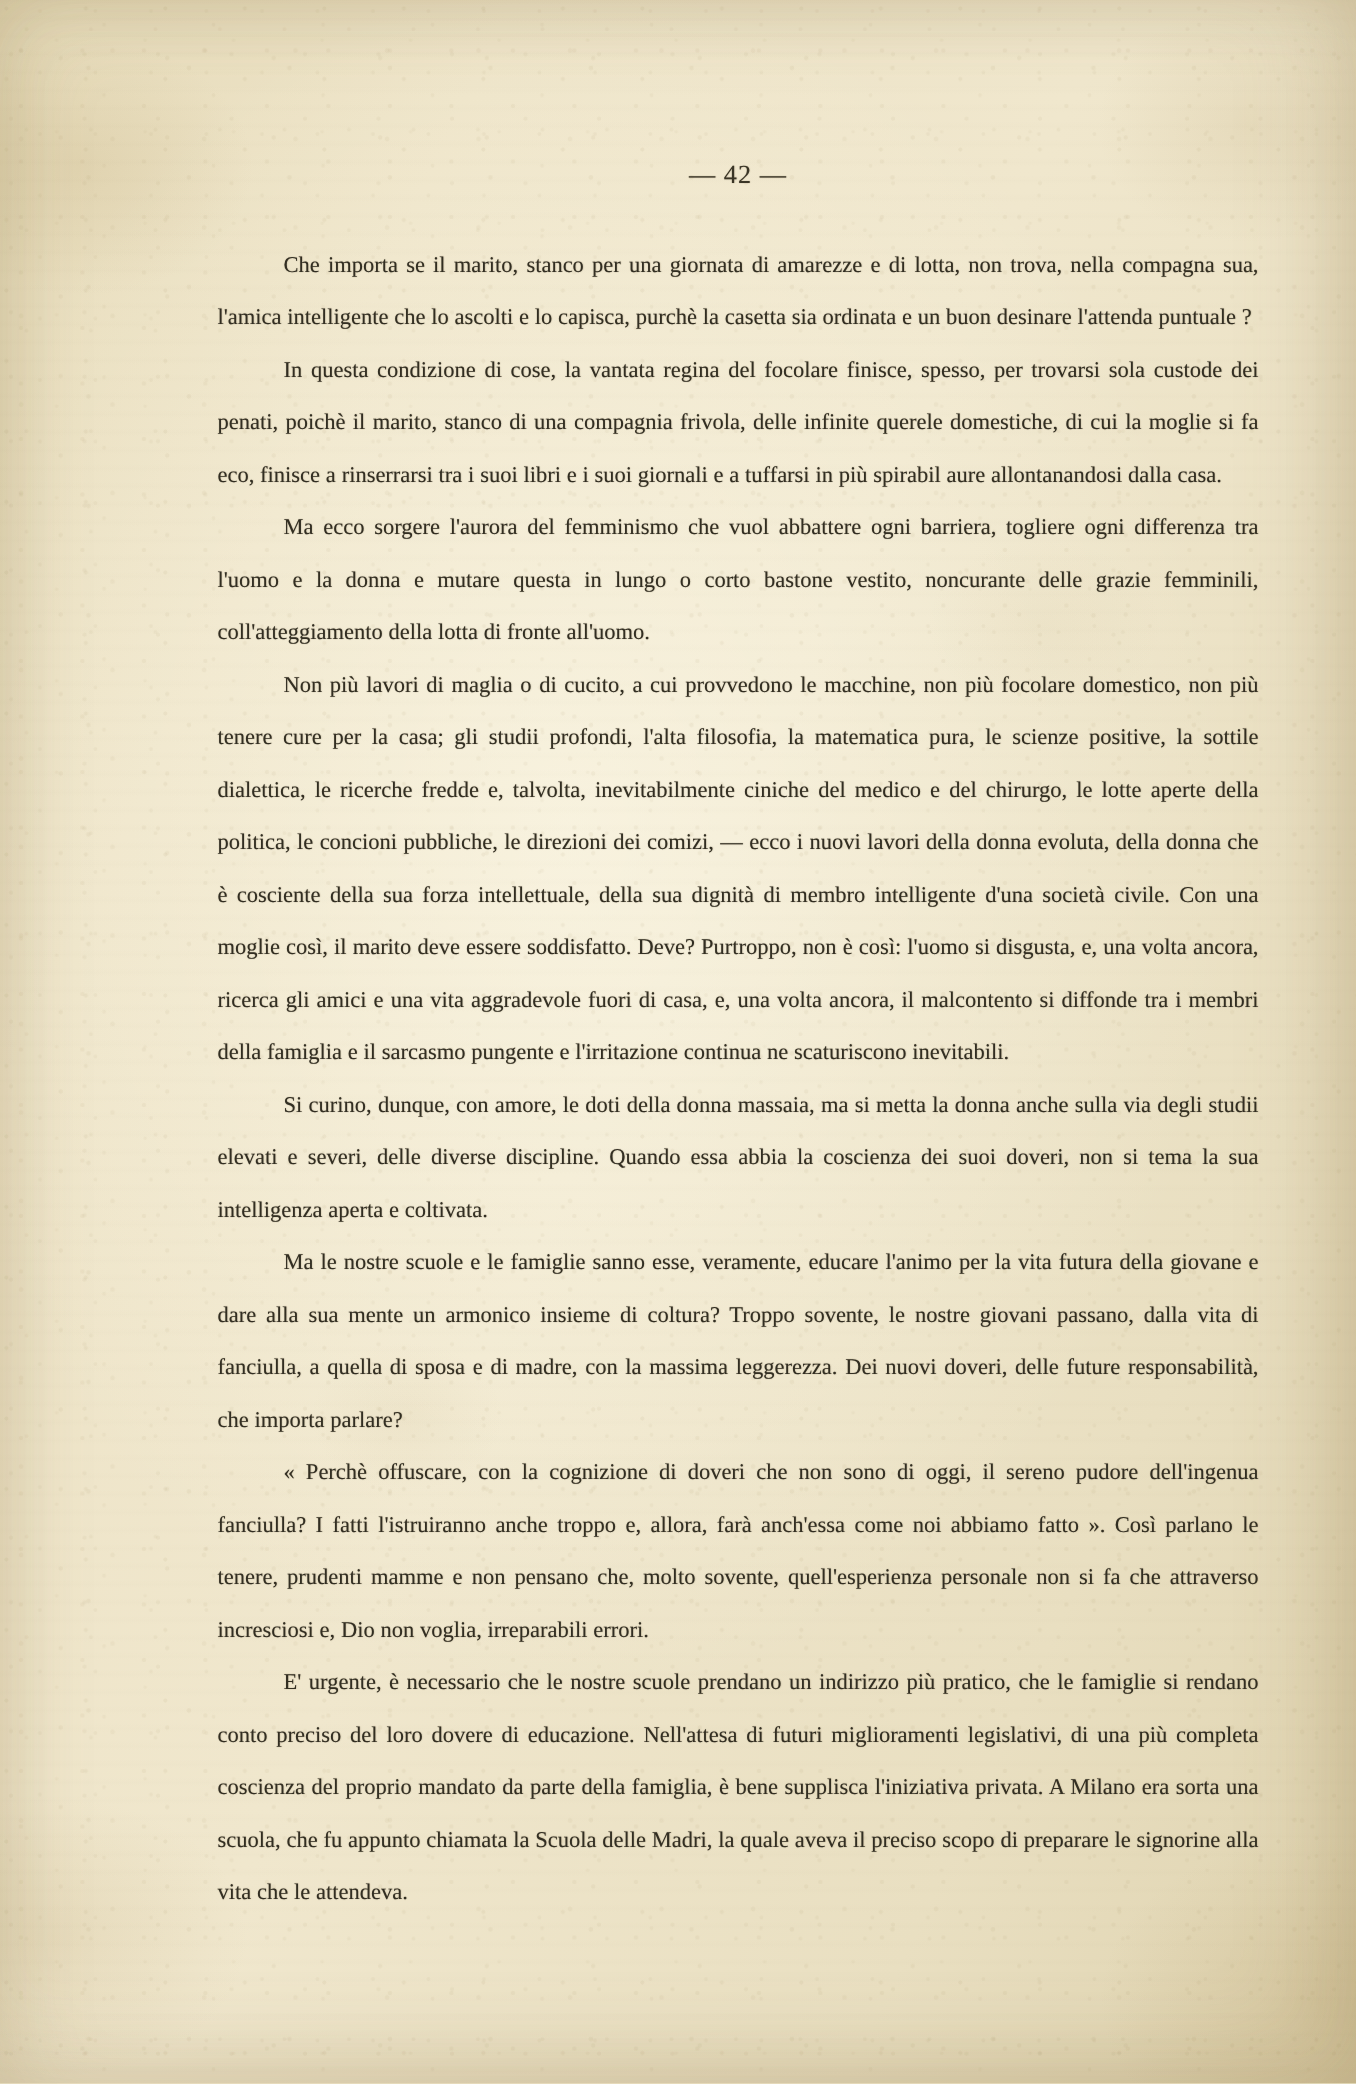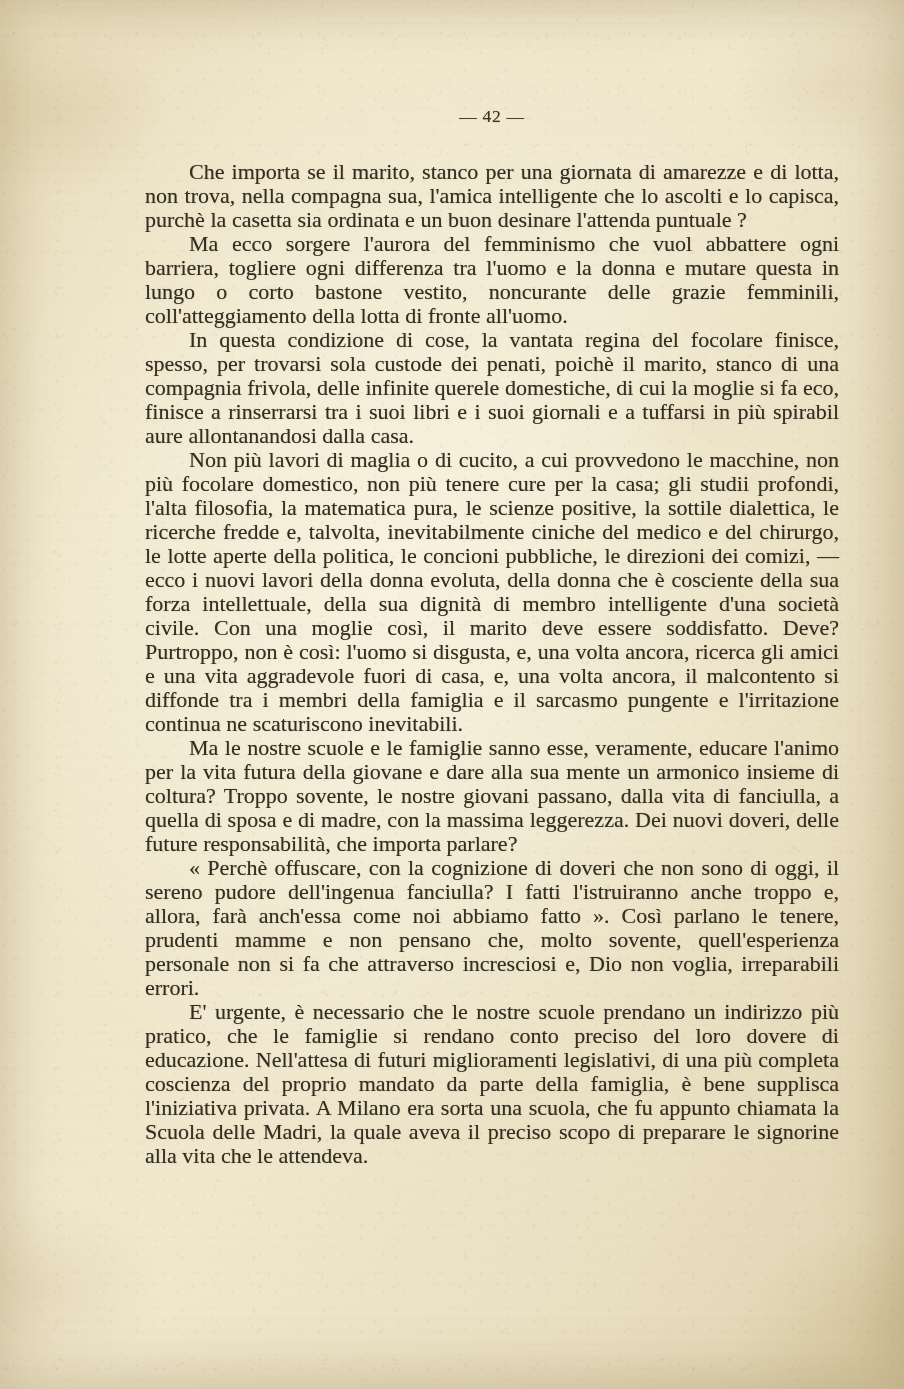--- a/index.html
+++ b/index.html
@@ -97,22 +97,22 @@
     position: absolute;
     top: 146px;
     left: 0;
     width: 694px;
   }
 
   p.para {
     margin: 0;
     text-indent: 44px;
     text-align: justify;
-    font-size: 22px;
-    line-height: 24px;
+    font-size: 15px;
+    line-height: 35px;
     color: #322e22;
     word-spacing: 0.1px;
     -webkit-font-smoothing: antialiased;
   }
 
   
   #content {
     text-shadow:
       0 0 0.7px rgba(60,50,30,0.35),
       0.4px 0.3px 0.9px rgba(90,72,40,0.14);
@@ -141,23 +141,24 @@
   <div id="grain"></div>
   <div id="patina"></div>
   <div id="bands"></div>
 
   <div id="content">
 
     <div class="folio">— 42 —</div>
 
     <div id="body-text">
         <p class="para">Che importa se il marito, stanco per una giornata di amarezze e di lotta, non trova, nella compagna sua, l'amica intelligente che lo ascolti e lo capisca, purchè la casetta sia ordinata e un buon desinare l'attenda puntuale ?</p>
+        <p class="para">In questa condizione di cose, la vantata regina del focolare finisce, spesso, per trovarsi sola custode dei penati, poichè il marito, stanco di una compagnia frivola, delle infinite querele domestiche, di cui la moglie si fa eco, finisce a rinserrarsi tra i suoi libri e i suoi giornali e a tuffarsi in più spirabil aure allontanandosi dalla casa.</p>
         <p class="para">Ma ecco sorgere l'aurora del femminismo che vuol abbattere ogni barriera, togliere ogni differenza tra l'uomo e la donna e mutare questa in lungo o corto bastone vestito, noncurante delle grazie femminili, coll'atteggiamento della lotta di fronte all'uomo.</p>
-        <p class="para">In questa condizione di cose, la vantata regina del focolare finisce, spesso, per trovarsi sola custode dei penati, poichè il marito, stanco di una compagnia frivola, delle infinite querele domestiche, di cui la moglie si fa eco, finisce a rinserrarsi tra i suoi libri e i suoi giornali e a tuffarsi in più spirabil aure allontanandosi dalla casa.</p>
         <p class="para">Non più lavori di maglia o di cucito, a cui provvedono le macchine, non più focolare domestico, non più tenere cure per la casa; gli studii profondi, l'alta filosofia, la matematica pura, le scienze positive, la sottile dialettica, le ricerche fredde e, talvolta, inevitabilmente ciniche del medico e del chirurgo, le lotte aperte della politica, le concioni pubbliche, le direzioni dei comizi, — ecco i nuovi lavori della donna evoluta, della donna che è cosciente della sua forza intellettuale, della sua dignità di membro intelligente d'una società civile. Con una moglie così, il marito deve essere soddisfatto. Deve? Purtroppo, non è così: l'uomo si disgusta, e, una volta ancora, ricerca gli amici e una vita aggradevole fuori di casa, e, una volta ancora, il malcontento si diffonde tra i membri della famiglia e il sarcasmo pungente e l'irritazione continua ne scaturiscono inevitabili.</p>
+        <p class="para">Si curino, dunque, con amore, le doti della donna massaia, ma si metta la donna anche sulla via degli studii elevati e severi, delle diverse discipline. Quando essa abbia la coscienza dei suoi doveri, non si tema la sua intelligenza aperta e coltivata.</p>
         <p class="para">Ma le nostre scuole e le famiglie sanno esse, veramente, educare l'animo per la vita futura della giovane e dare alla sua mente un armonico insieme di coltura? Troppo sovente, le nostre giovani passano, dalla vita di fanciulla, a quella di sposa e di madre, con la massima leggerezza. Dei nuovi doveri, delle future responsabilità, che importa parlare?</p>
         <p class="para">« Perchè offuscare, con la cognizione di doveri che non sono di oggi, il sereno pudore dell'ingenua fanciulla? I fatti l'istruiranno anche troppo e, allora, farà anch'essa come noi abbiamo fatto ». Così parlano le tenere, prudenti mamme e non pensano che, molto sovente, quell'esperienza personale non si fa che attraverso incresciosi e, Dio non voglia, irreparabili errori.</p>
         <p class="para">E' urgente, è necessario che le nostre scuole prendano un indirizzo più pratico, che le famiglie si rendano conto preciso del loro dovere di educazione. Nell'attesa di futuri miglioramenti legislativi, di una più completa coscienza del proprio mandato da parte della famiglia, è bene supplisca l'iniziativa privata. A Milano era sorta una scuola, che fu appunto chiamata la Scuola delle Madri, la quale aveva il preciso scopo di preparare le signorine alla vita che le attendeva.</p>
       </div>
 
   </div>
 
   <div id="vignette"></div>
 </div>
 

